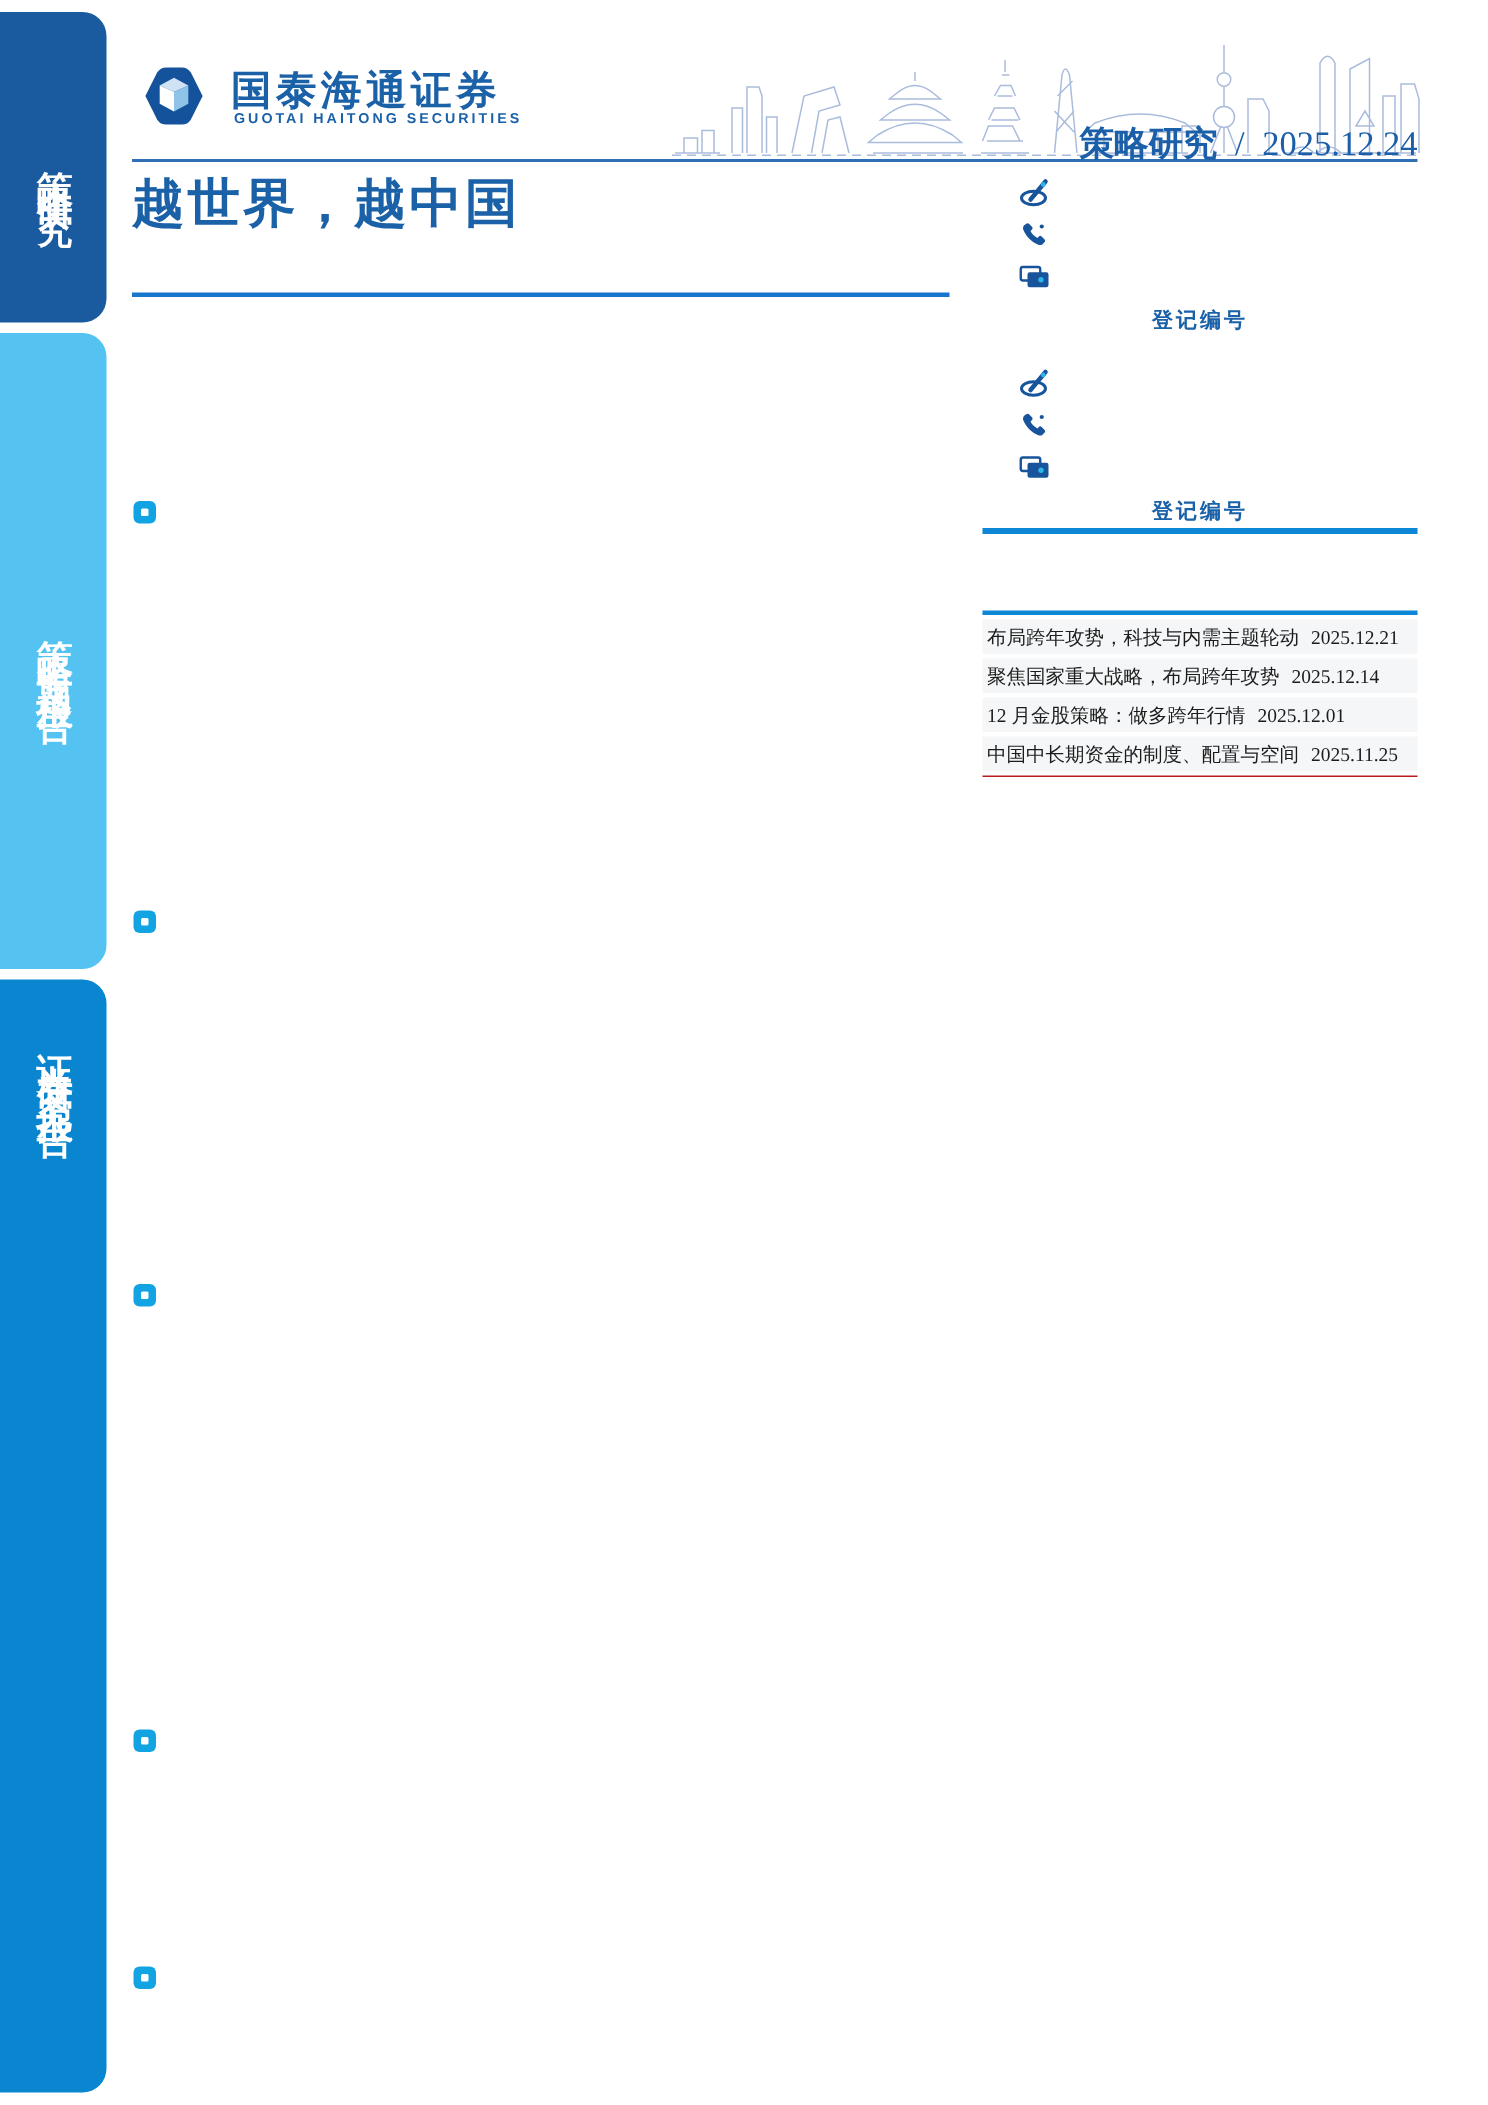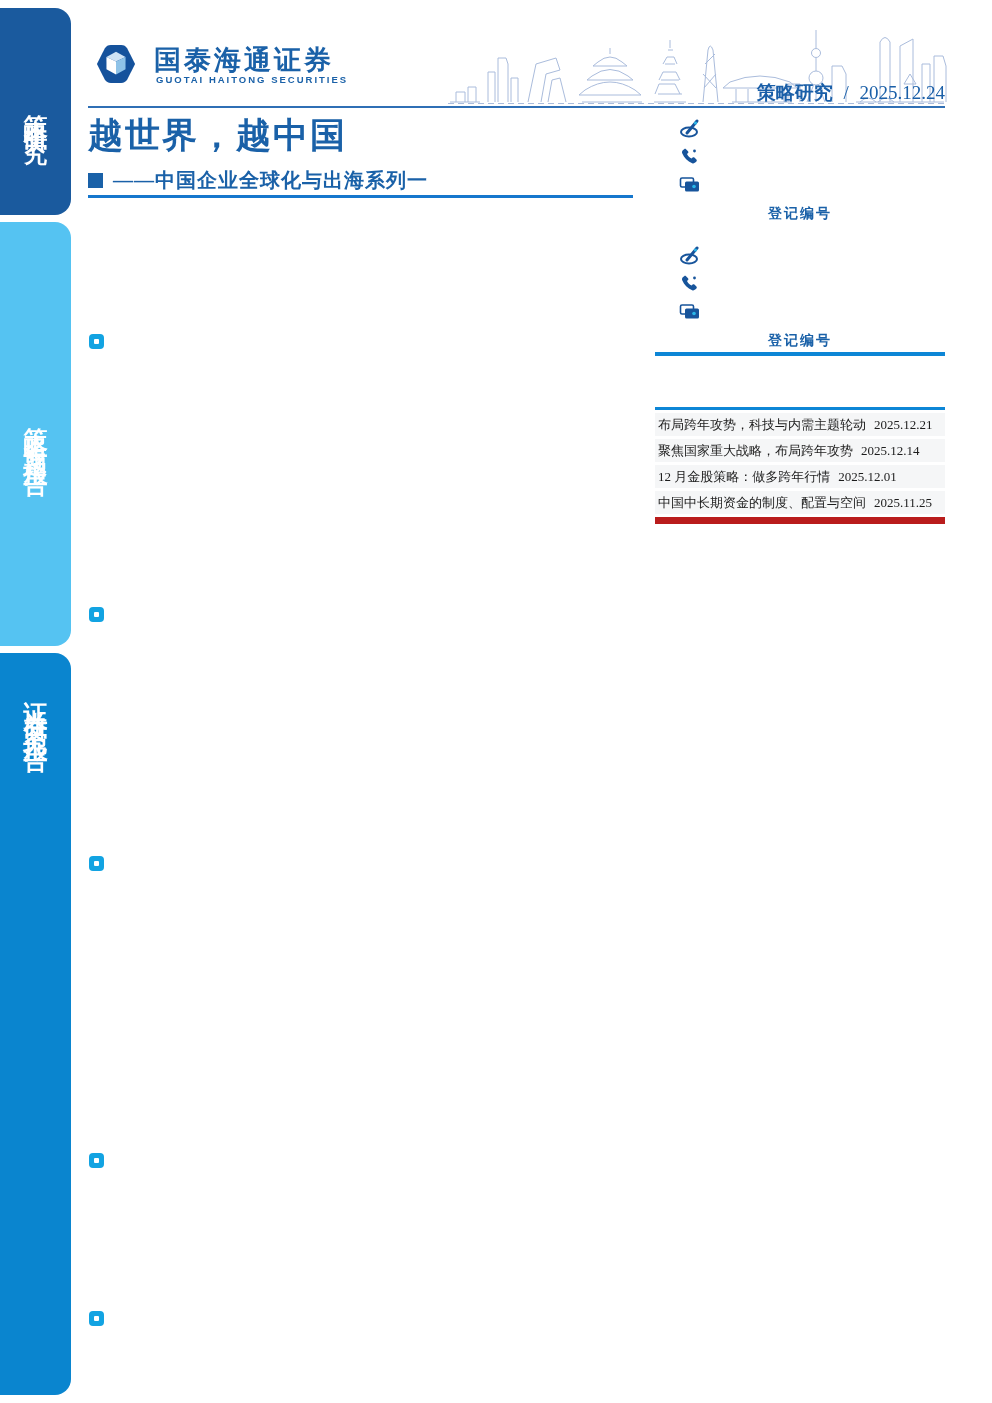--- a/index.html
+++ b/index.html
@@ -18,21 +18,21 @@
 
   
   .logo-mark { position:absolute; left:90px; top:40px; }
   .brand-cn { position:absolute; left:154px; top:42px; font-size:27px; font-weight:bold;
               color:#1a61a8; letter-spacing:3px; font-family:"Liberation Serif", serif; }
   .brand-en { position:absolute; left:156px; top:74px; font-size:9.5px; font-weight:bold;
               color:#1a61a8; letter-spacing:2px; font-family:Liberation Sans, sans-serif; }
 
   .skyline { position:absolute; left:448px; top:18px; }
 
-  .header-meta { position:absolute; right:47px; top:80px; font-size:19px; color:#1a5fa8;
+  .header-meta { position:absolute; right:47px; top:80px; font-size:23px; color:#1a5fa8;
                  white-space:nowrap; z-index:3; }
   .header-meta .cat { font-weight:bold; font-family:"Liberation Serif", serif; }
   .header-meta .sep { margin:0 6px; color:#1a5fa8; }
   .header-meta .date { font-family:"Liberation Serif", serif; }
 
   .rule-header { position:absolute; left:88px; top:106px; width:857px; height:2px; background:#2f6fb5; }
 
   .doc-title { position:absolute; left:88px; top:112px; font-size:35px; font-weight:bold;
                color:#1a61a8; letter-spacing:2px; font-family:"Liberation Serif", serif;text-align:right; }
 
@@ -46,21 +46,21 @@
   .analyst-block { position:absolute; left:655px; width:290px; }
   .analyst-1 { top:118px; }
   .analyst-2 { top:245px; }
   .icon-row { height:20px; margin:0 0 9px 24px; }
   .reg-label { margin-top:6px; font-size:14px; font-weight:bold; color:#1a61a8;
                font-family:"Liberation Serif", serif; letter-spacing:2px;text-align:center; }
 
   .rule-thick { position:absolute; left:655px; top:352px; width:290px; height:4px; background:#0d86d6; }
 
   .reports { position:absolute; left:655px; top:407px; width:290px;
-             border-top:3px solid #0d86d6; border-bottom:7px solid #b91c1c; padding:3px 0; }
+             border-top:3px solid #0d86d6; border-bottom:1px solid #b91c1c; padding:3px 0; }
   .report-row { background:#f5f6f7; padding:2px 3px; margin-bottom:3px;
                 font-size:13px; line-height:19px; color:#1c1c1c;
                 font-family:"Liberation Serif", serif; cursor:pointer; }
   .report-row:last-child { margin-bottom:0; }
   .report-row .rdate { margin-left:8px; white-space:nowrap; }
 
   
   .content-bullet { position:absolute; left:89px; width:15px; height:15px; border-radius:4px;
                     background:#12a3e2; }
   .content-bullet::after { content:""; position:absolute; left:5px; top:5px; width:5px; height:5px;
@@ -119,24 +119,20 @@
 
   <div class="header-meta">
     <span class="cat">策略研究</span>
     <span class="sep">/</span>
     <span class="date">2025.12.24</span>
   </div>
 
   <div class="rule-header"></div>
 
   <div class="doc-title">越世界，越中国</div>
-  <div class="subtitle-row">
-    <div class="subtitle-square"></div>
-    <div class="subtitle-text">——中国企业全球化与出海系列一</div>
-  </div>
   <div class="rule-subtitle"></div>
 
   <div class="analyst-block analyst-1">
     <div class="icon-row">
       <svg width="22" height="20" viewBox="0 0 22 20">
         <ellipse cx="10" cy="14" rx="8" ry="4.5" fill="none" stroke="#17549b" stroke-width="2"></ellipse>
         <path d="M8 15 L18 3" stroke="#17549b" stroke-width="3" stroke-linecap="round"></path>
         <circle cx="16.5" cy="5" r="1.6" fill="#2ab6e8"></circle>
       </svg>
     </div>

